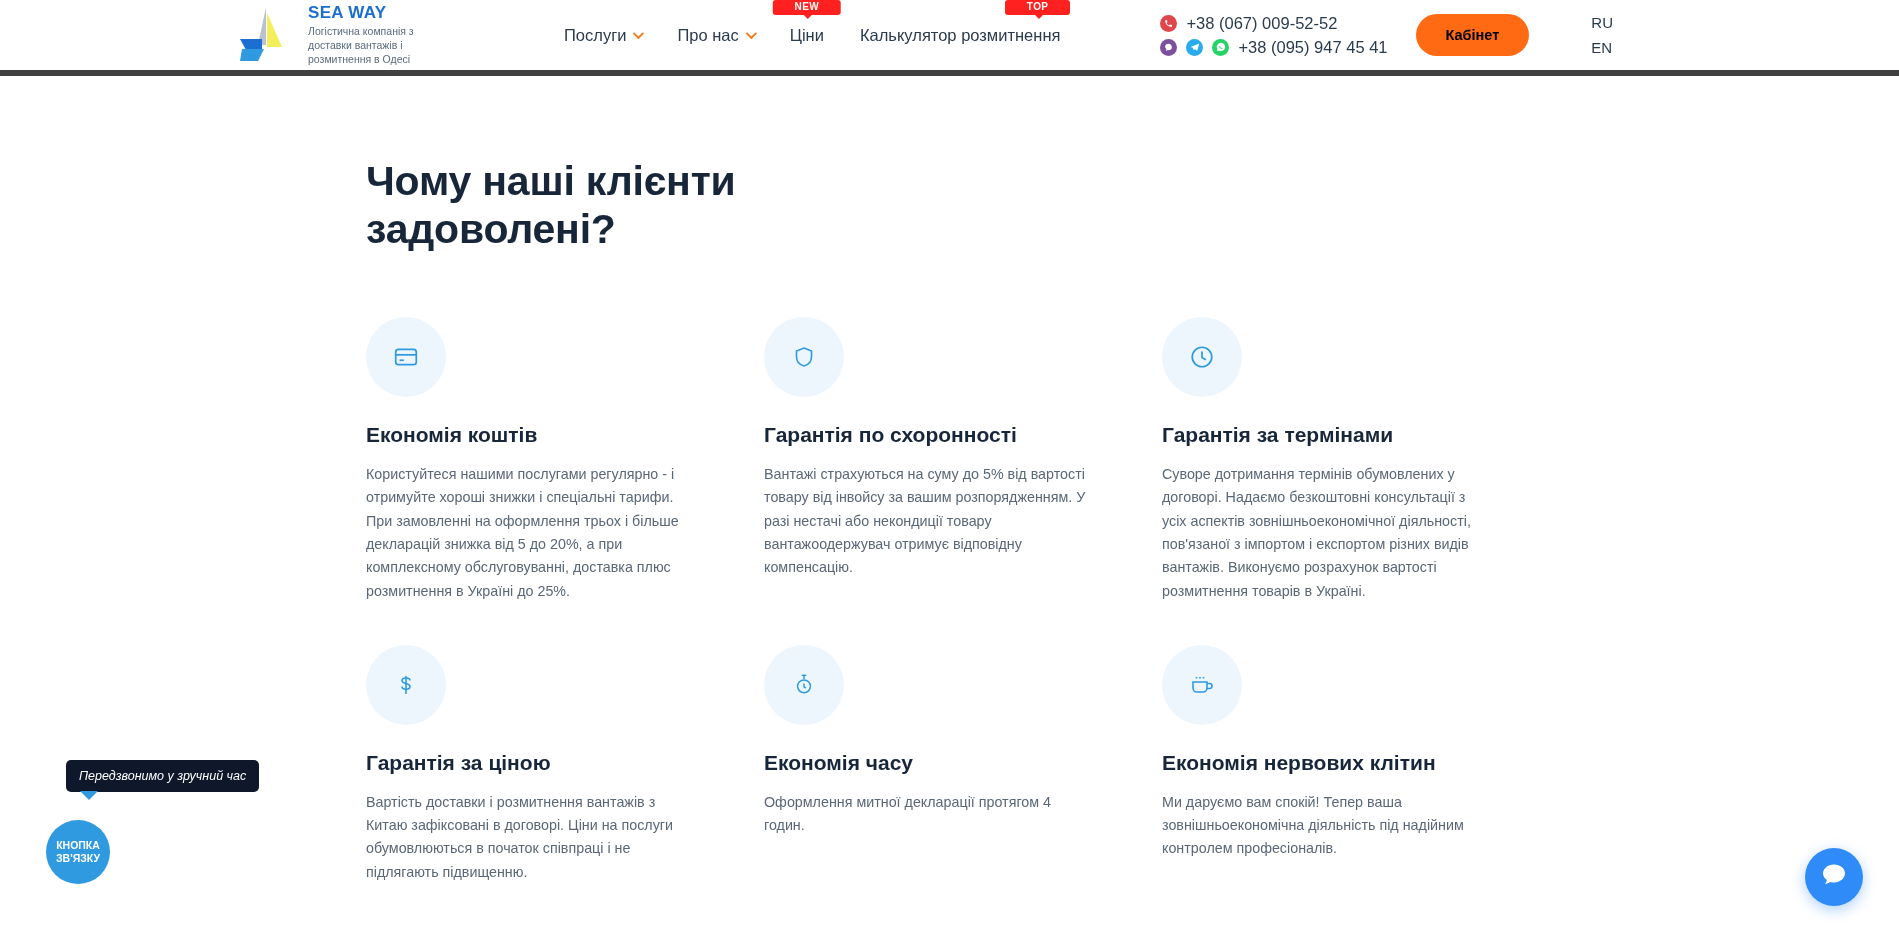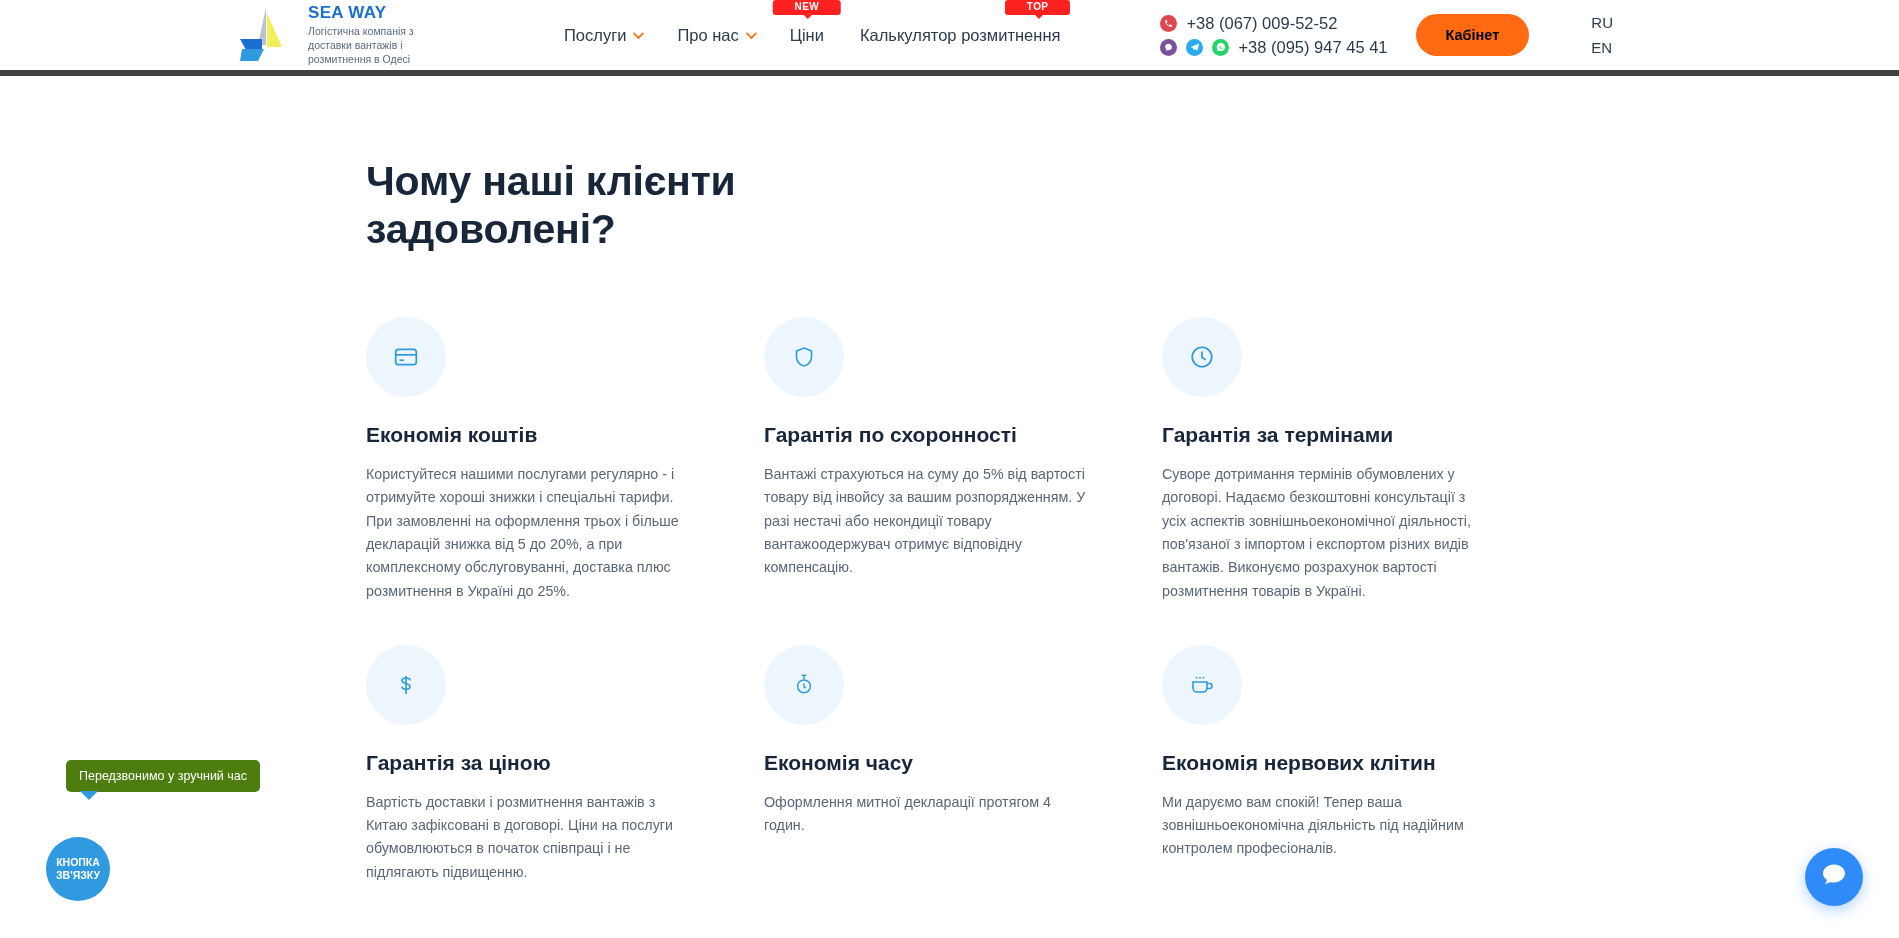--- a/index.html
+++ b/index.html
@@ -198,40 +198,41 @@
     line-height: 1.63;
     color: #5a6776;
     max-width: 330px;
   }
 
   
   .callback-tip {
     position: absolute;
     left: 66px;
     top: 760px;
-    background: #4d7c0f;
+    background: #0f172a;
     color: #fff;
     font-size: 12.5px;
     padding: 9px 13px;
     border-radius: 5px;
     white-space: nowrap;
+    font-style: italic;
   }
   .callback-tip::after {
     content: "";
     position: absolute;
     left: 14px;
     bottom: -8px;
     border-left: 9px solid transparent;
     border-right: 9px solid transparent;
     border-top: 9px solid #2f9ae0;
   }
   .callback-btn {
     position: absolute;
     left: 46px;
-    top: 837px;
+    top: 820px;
     width: 64px; height: 64px;
     border-radius: 50%;
     background: #2f9ae0;
     color: #fff;
     font-size: 10.5px;
     font-weight: bold;
     line-height: 1.25;
     display: flex;
     align-items: center;
     justify-content: center;

